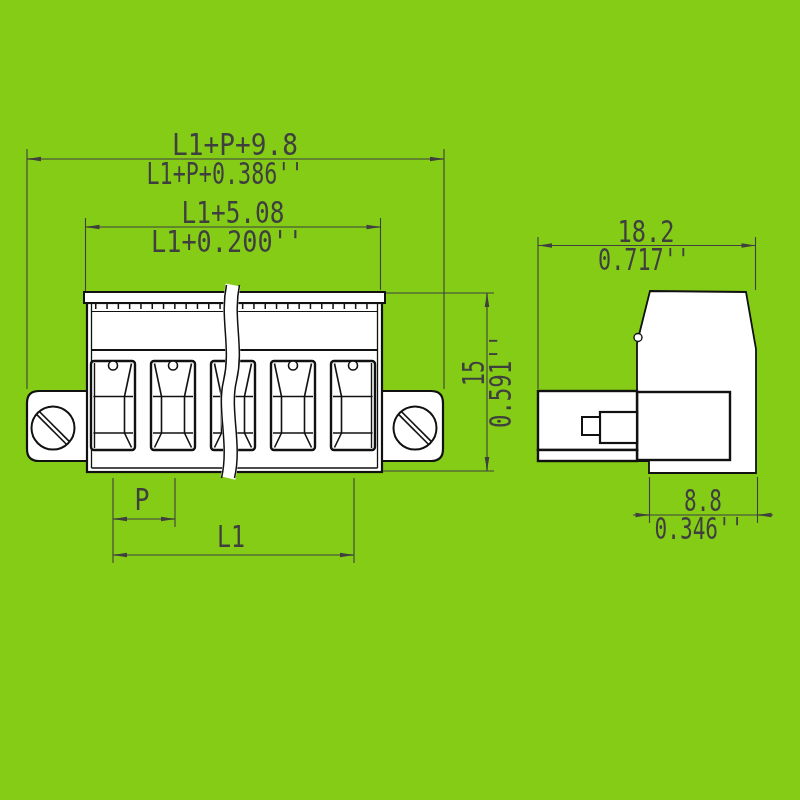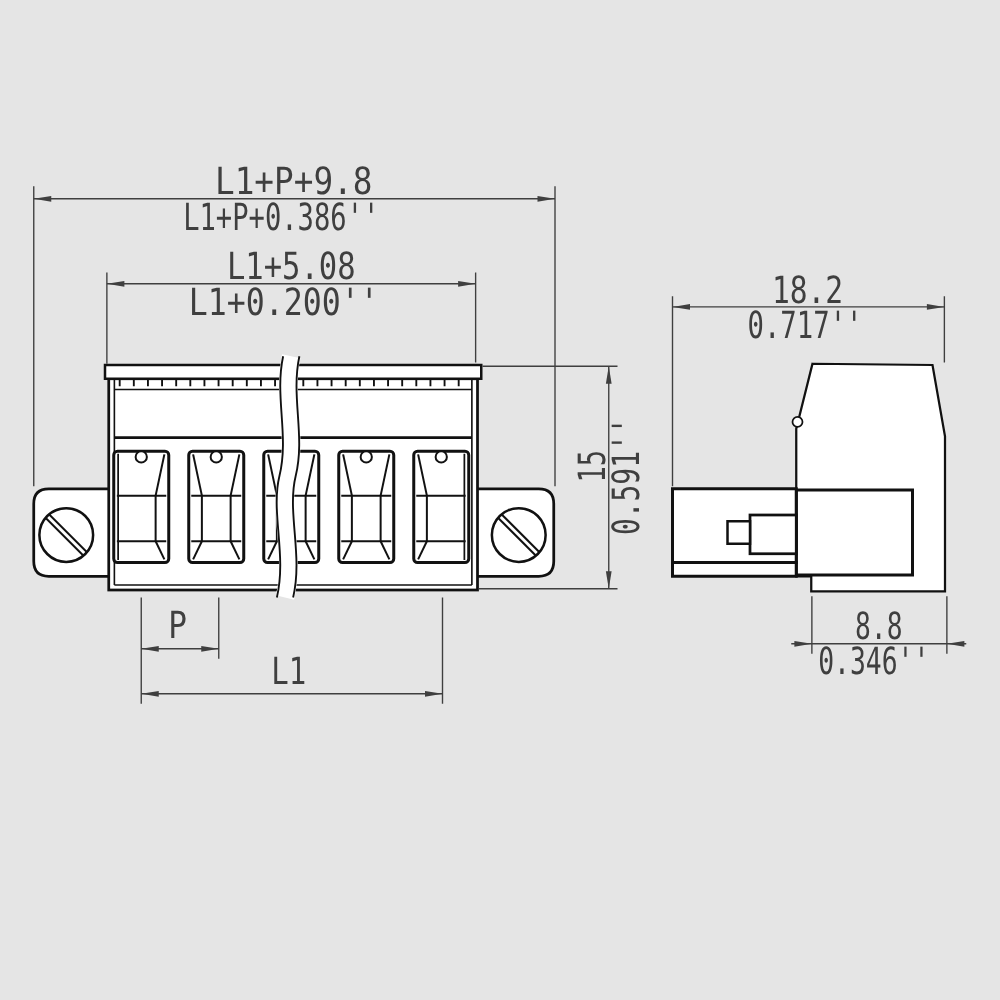--- a/index.html
+++ b/index.html
@@ -1,17 +1,17 @@
 <!DOCTYPE html>
 <html><head>
 <meta charset="utf-8">
 <style>
   html,body { margin:0; padding:0; background:#ffffff; }
   .canvas {
-    width:800px; height:800px; background:#e5e5e5; position:relative;
+    width:800px; height:800px; background:#84cc16; position:relative;
     font-family:"DejaVu Sans Mono","Liberation Mono",monospace;
   }
   svg { display:block; }
   .part  { stroke:#111111; fill:#ffffff; stroke-linejoin:miter; }
   .pline { stroke:#111111; fill:none; }
   .dim   { stroke:#3f3f3f; stroke-width:1.1; fill:none; }
   .arr   { fill:#3f3f3f; stroke:none; }
   .dt {
     font-family:"DejaVu Sans Mono","Liberation Mono",monospace;
     font-size:30px; fill:#3f3f3f; stroke:none;

